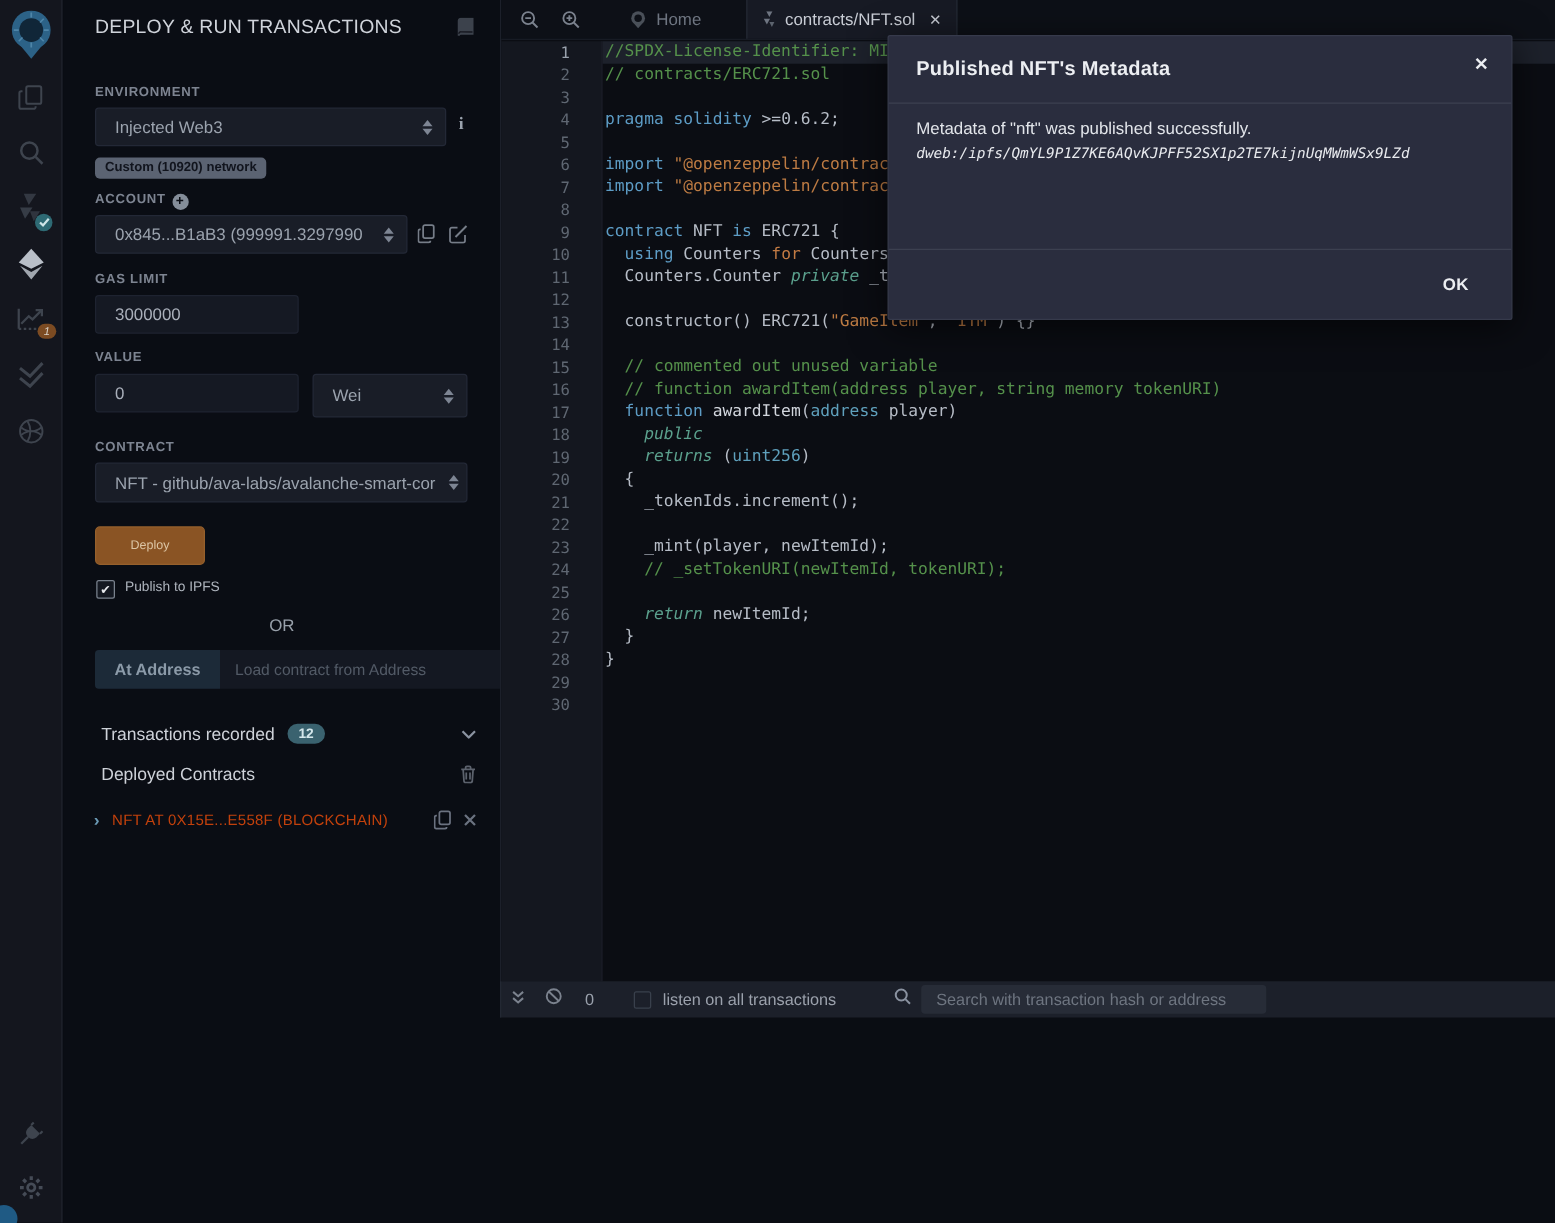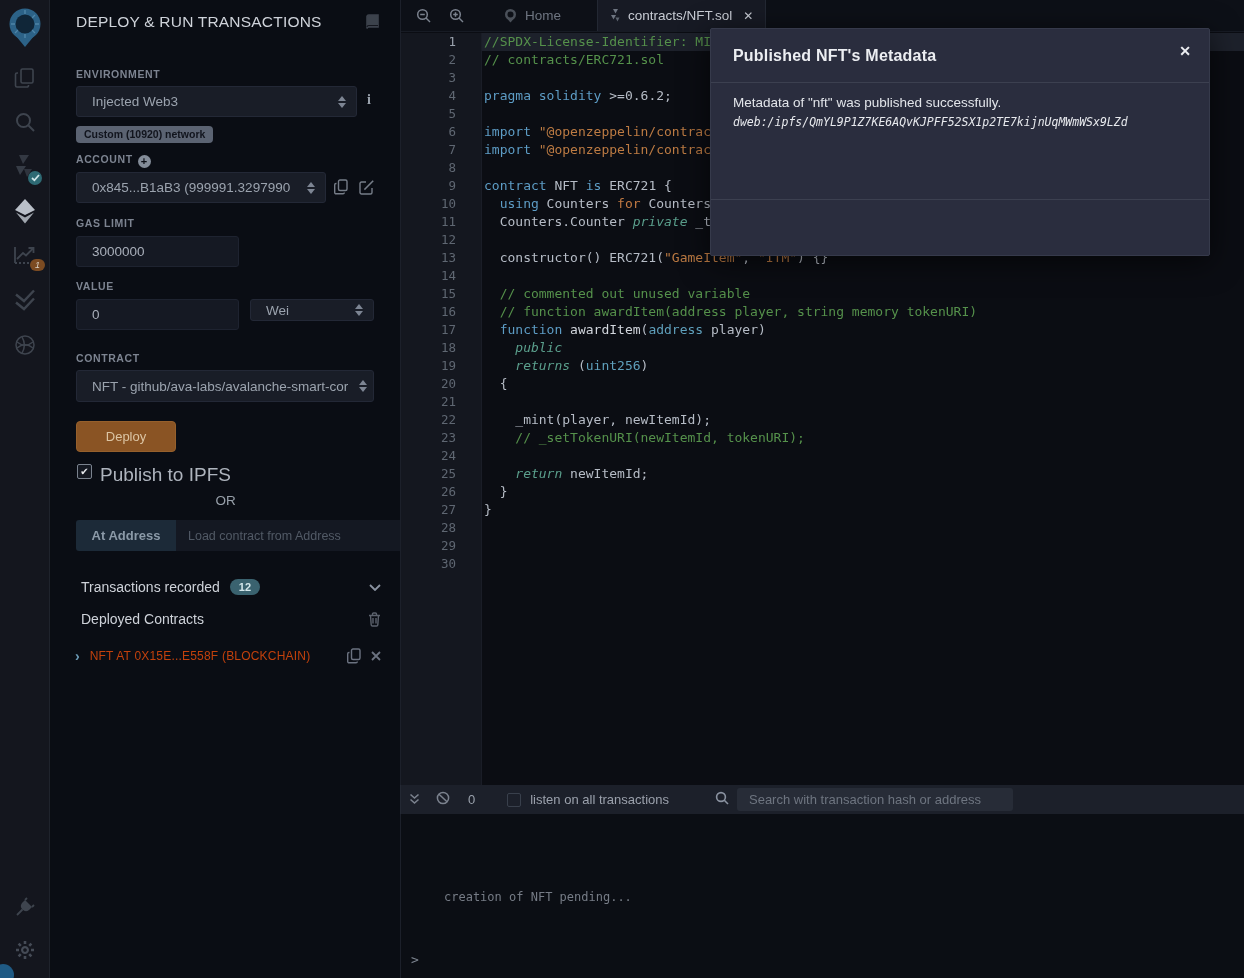--- a/index.html
+++ b/index.html
@@ -32,21 +32,21 @@
   .arrows i { display:block; width:0; height:0; border-left:4px solid transparent; border-right:4px solid transparent; }
   .arrows .up { border-bottom:5px solid #7d8593; }
   .arrows .dn { border-top:5px solid #7d8593; }
   .net-badge { background:#5b6372; color:#11141d; font-size:10.5px; font-weight:bold;
                padding:2px 8px 3px; border-radius:4px; display:inline-block; }
   .plus-circle { display:inline-flex; width:13px; height:13px; border-radius:50%; background:#848d99;
                  color:#0b0e15; font-size:11px; font-weight:bold; align-items:center; justify-content:center;
                  vertical-align:-2px; margin-left:5px; cursor:pointer; }
   .mini-ic { color:#767d88; cursor:pointer; }
   .btn-deploy { background:#8a5424; border:1px solid #96602c; border-radius:4px; color:#dcc5a4;
-                font-size:13px; width:100px; height:31px; cursor:pointer; font-family:inherit; }
+                font-size:10px; width:88px; height:31px; cursor:pointer; font-family:inherit; }
   .chk { width:15px; height:15px; background:#141821; border:1px solid #7a828e; border-radius:2px;
          display:inline-flex; align-items:center; justify-content:center; color:#e8eaee; font-size:10px; cursor:pointer; }
   .or-txt { color:#98a0aa; font-size:13.5px; }
   .btn-ataddr { background:#1c2a38; border:none; border-radius:3px 0 0 3px; color:#8b9aa8; font-weight:bold;
                 font-size:13px; width:100px; height:31px; cursor:pointer; font-family:inherit; }
   .addr-input { background:#141822; border:none; border-radius:0 3px 3px 0; height:31px; width:228px;
                 color:#15803d; font-size:12.5px; padding:0 12px; font-family:inherit; }
   .addr-input::placeholder { color:#525a66; }
   .sec-head { color:#ced2d9; font-size:14px; }
   .pill { background:#3a626f; color:#d3e6eb; font-size:11px; font-weight:bold; border-radius:9px;
@@ -238,41 +238,41 @@
         <path d="M13 9 V13.5 A1.5 1.5 0 0 1 11.5 15 H2.5 A1.5 1.5 0 0 1 1 13.5 V4.5 A1.5 1.5 0 0 1 2.5 3 H7"></path>
         <path d="M6 10 L14.2 1.8 M6 10 L5.4 10.6" stroke-width="1.6"></path>
       </svg>
     </div>
 
     <div class="p-abs p-label" style="left:25px; top:217px;">GAS LIMIT</div>
     <input class="p-abs inputbox" style="left: 25px; top: 236px; width: 163px; height: 31px;" value="3000000">
 
     <div class="p-abs p-label" style="left:25px; top:280px;">VALUE</div>
     <input class="p-abs inputbox" style="left: 25px; top: 299px; width: 163px; height: 31px;" value="0">
-    <div class="p-abs ctrl" style="left:199px; top:299px; width:124px; height:22px;">
+    <div class="p-abs ctrl" style="left:199px; top:299px; width:124px; height:35px;">
       <span class="txt">Wei</span>
       <span class="arrows">
           <i class="up"></i>
           <i class="dn"></i>
         </span>
     </div>
 
     <div class="p-abs p-label" style="left:25px; top:352px;">CONTRACT</div>
     <div class="p-abs ctrl" style="left:25px; top:370px; width:298px; height:32px; padding-right:6px;">
       <span class="txt">NFT - github/ava-labs/avalanche-smart-cor</span>
       <span class="arrows">
           <i class="up"></i>
           <i class="dn"></i>
         </span>
     </div>
 
     <button class="p-abs btn-deploy" style="left:25px; top:421px;">Deploy</button>
 
     <span class="p-abs chk" style="left:26px; top:464px;">✔</span>
-    <span class="p-abs" style="left:49px; top:464px; color:#aeb4bd; font-size:19px;">Publish to IPFS</span>
+    <span class="p-abs" style="left:49px; top:464px; color:#aeb4bd; font-size:11px;">Publish to IPFS</span>
 
     <div class="p-abs or-txt" style="left:0; top:493px; width:349px; text-align:center;">OR</div>
 
     <button class="p-abs btn-ataddr" style="left:25px; top:520px;">At Address</button>
     <input class="p-abs addr-input" style="left: 125px; top: 520px;" placeholder="Load contract from Address">
 
     <div class="p-abs" style="left:30px; top:579px; width:300px; display:flex; align-items:center; gap:10px;">
       <span class="sec-head">Transactions recorded</span>
       <span class="pill">12</span>
       <span style="flex:1"></span>
@@ -385,20 +385,21 @@
         <div class="code-row"><span class="tok-pl">  Counters.Counter </span><span class="tok-mod">private</span><span class="tok-pl"> _tokenIds;</span></div>
         <div class="code-row"></div>
         <div class="code-row"><span class="tok-pl">  constructor() ERC721(</span><span class="tok-str">"GameItem"</span><span class="tok-pl">, </span><span class="tok-str">"ITM"</span><span class="tok-pl">) {}</span></div>
         <div class="code-row"></div>
         <div class="code-row"><span class="tok-cm">  // commented out unused variable</span></div>
         <div class="code-row"><span class="tok-cm">  // function awardItem(address player, string memory tokenURI)</span></div>
         <div class="code-row"><span class="tok-pl">  </span><span class="tok-kw">function</span><span class="tok-pl"> </span><span class="tok-fn">awardItem</span><span class="tok-pl">(</span><span class="tok-typ">address</span><span class="tok-pl"> player)</span></div>
         <div class="code-row"><span class="tok-pl">    </span><span class="tok-mod">public</span></div>
         <div class="code-row"><span class="tok-pl">    </span><span class="tok-mod">returns</span><span class="tok-pl"> (</span><span class="tok-typ">uint256</span><span class="tok-pl">)</span></div>
         <div class="code-row"><span class="tok-pl">  {</span></div>
+        <div class="code-row"><span class="tok-pl">    _tokenIds.increment();</span></div>
         <div class="code-row"></div>
         <div class="code-row"><span class="tok-pl">    _mint(player, newItemId);</span></div>
         <div class="code-row"><span class="tok-cm">    // _setTokenURI(newItemId, tokenURI);</span></div>
         <div class="code-row"></div>
         <div class="code-row"><span class="tok-pl">    </span><span class="tok-mod">return</span><span class="tok-pl"> newItemId;</span></div>
         <div class="code-row"><span class="tok-pl">  }</span></div>
         <div class="code-row"><span class="tok-pl">}</span></div>
         <div class="code-row"></div>
       </div>
   </div>
@@ -420,29 +421,28 @@
     <span class="t-chk" style="margin-left:32px;"></span>
     <span class="t-label" style="margin-left:9px;">listen on all transactions</span>
     <span style="margin-left:46px;">
       <svg width="14" height="14" viewBox="0 0 14 14" fill="none" stroke="#8a92a0" stroke-width="1.6">
         <circle cx="6" cy="6" r="4.4"></circle>
           <path d="M9.3 9.3 L13 13"></path>
       </svg>
     </span>
     <input id="term-search" style="margin-left: 8px;" placeholder="Search with transaction hash or address">
   </div>
-  <div id="termbody">
-    <div class="term-log">creation of NFT pending...</div>
-    <div class="term-prompt">&gt;</div>
-  </div>
 
   <div id="modal">
     <div class="m-header">
       <span class="m-title">Published NFT's Metadata</span>
       <span class="m-close">✕</span>
     </div>
     <div class="m-body">
       <div class="m-line1">Metadata of "nft" was published successfully.</div>
       <div class="m-line3">dweb:/ipfs/QmYL9P1Z7KE6AQvKJPFF52SX1p2TE7kijnUqMWmWSx9LZd</div>
     </div>
+    <div class="m-footer">
+      <button class="m-ok">OK</button>
+    </div>
   </div>
 
 </div>
 
 </body></html>

